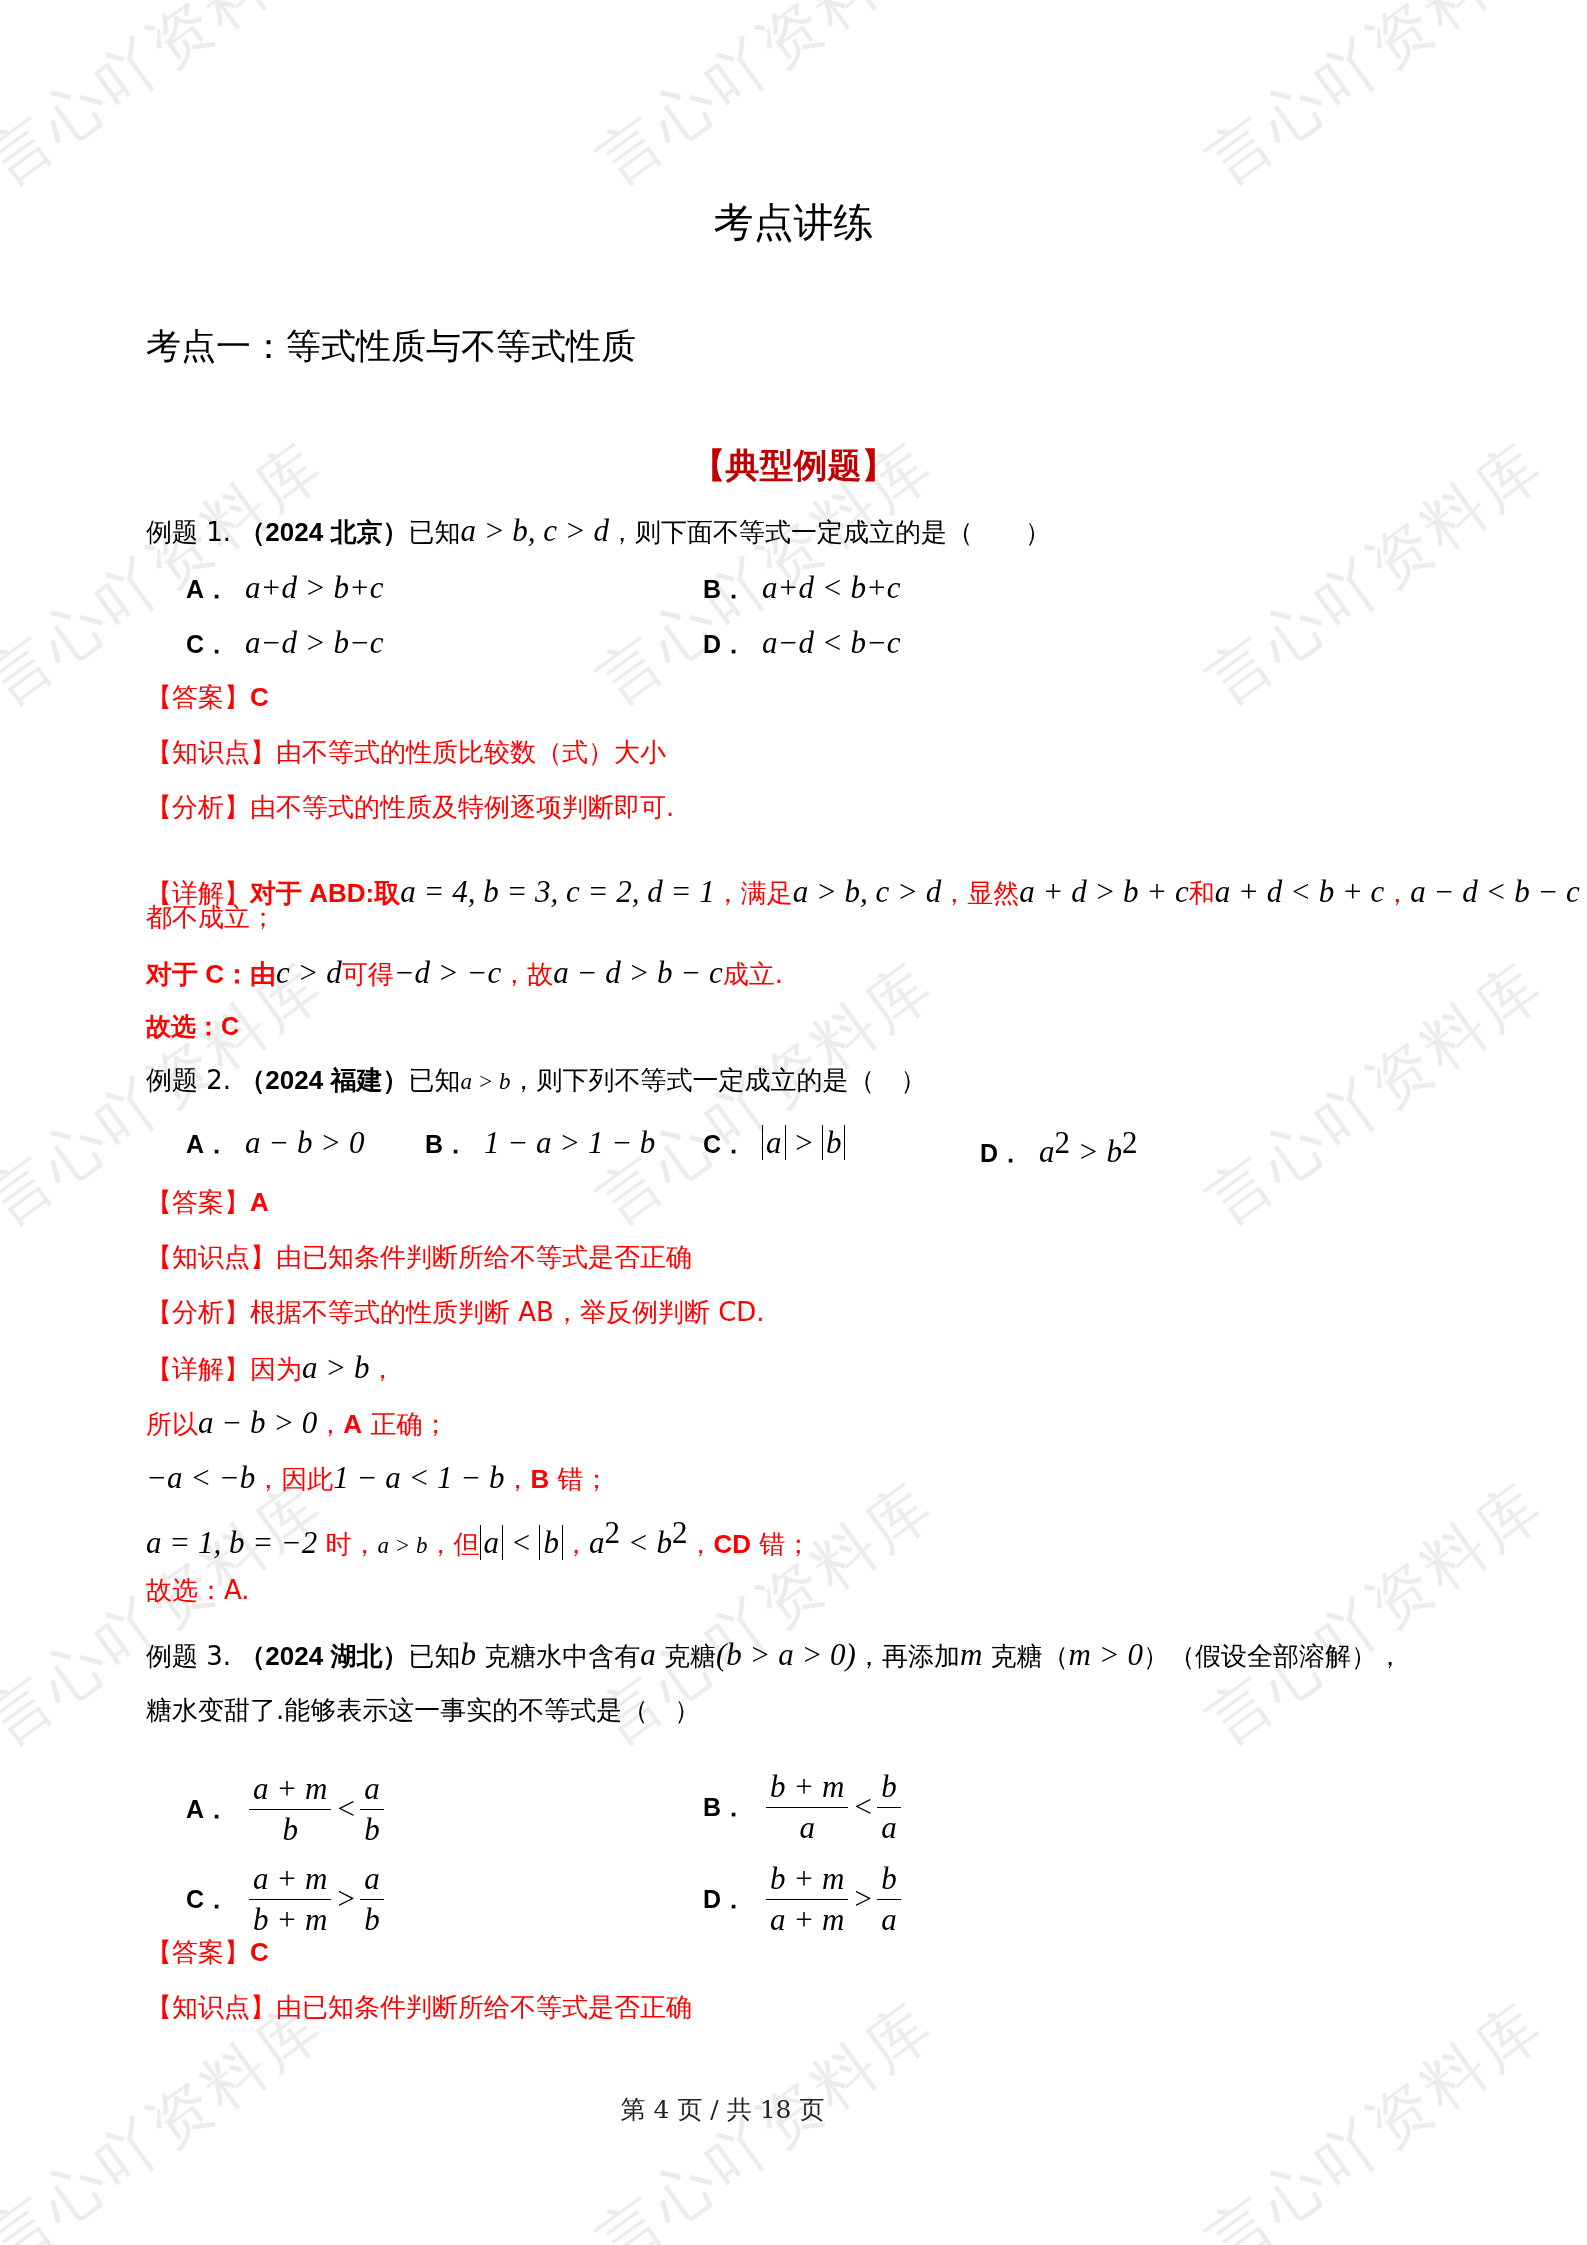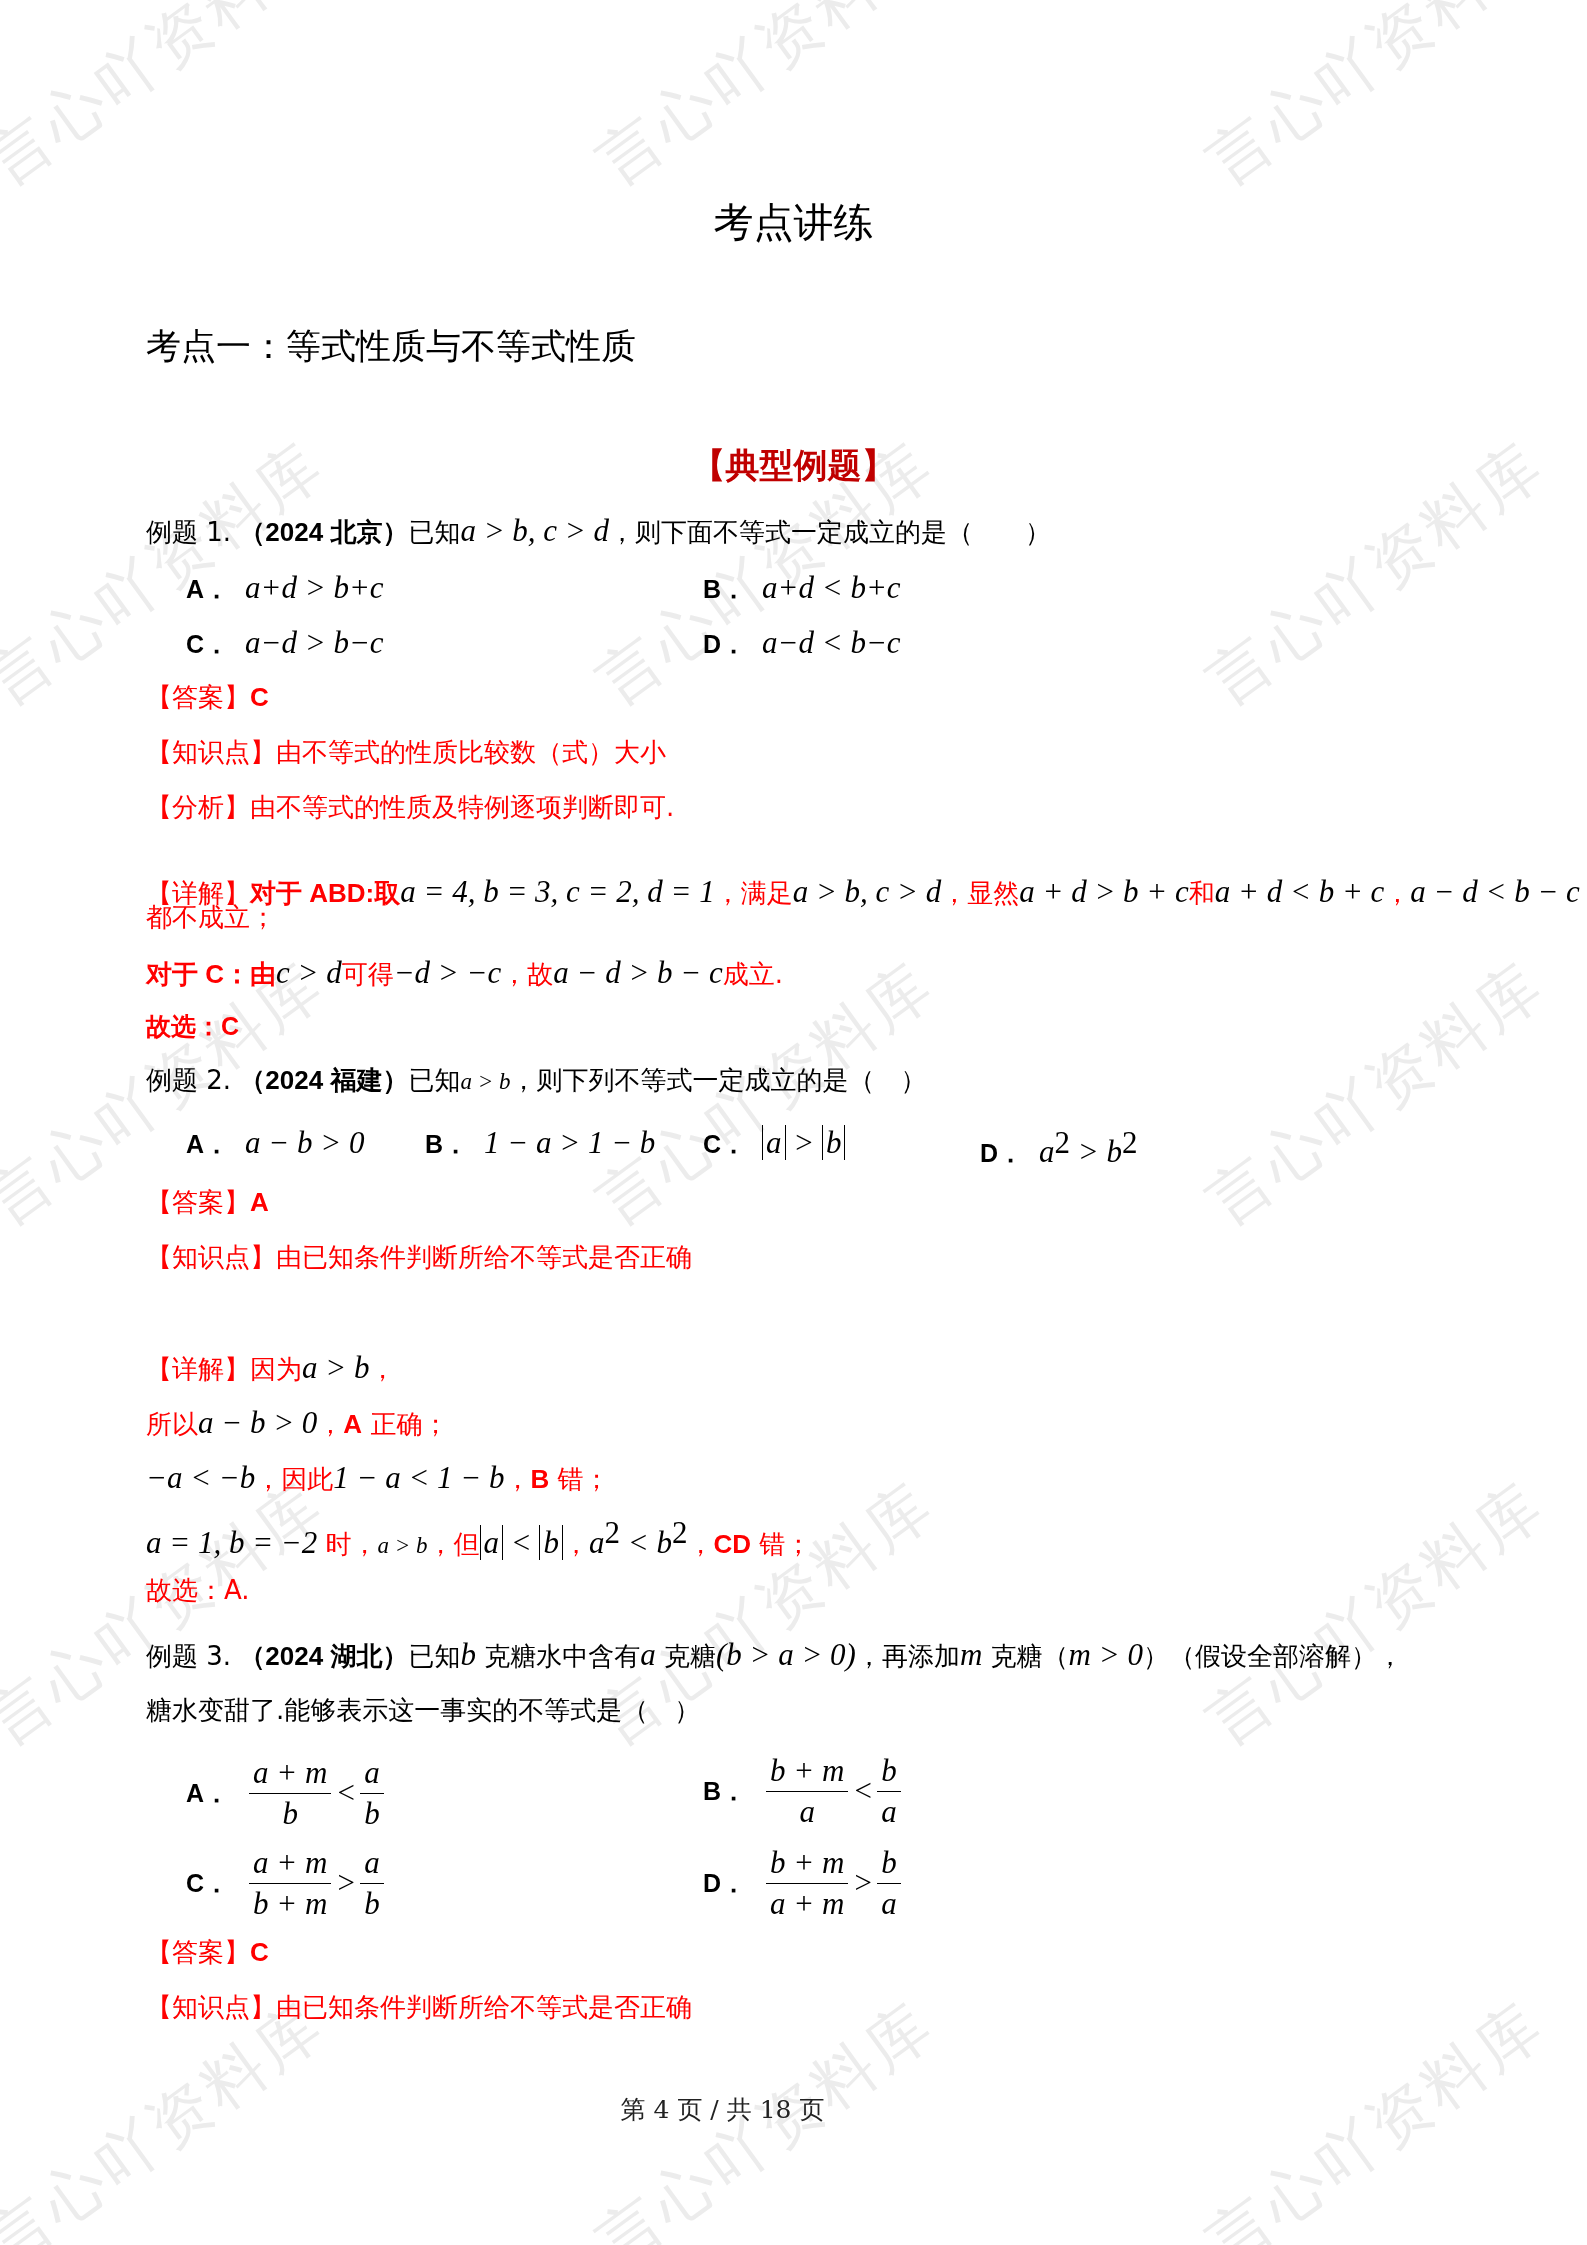--- a/index.html
+++ b/index.html
@@ -15,21 +15,21 @@
   .banner { font-family: "DejaVu Serif", serif; font-size: 34px; color: #c00000; font-weight: bold; left: 0; width: 1587px; text-align: center; top: 443px; }
   .q { font-size: 26px; left: 146px; }
   .q b { font-family: "Liberation Sans", sans-serif; }
   .m { font-family: "Liberation Serif", serif; font-style: italic; font-size: 31px; color: #000; }
   .mn { font-family: "Liberation Serif", serif; font-style: normal; }
   .opt { font-size: 25px; }
   .opt .lbl { font-family: "Liberation Sans", sans-serif; font-weight: bold; margin-right: 16px; }
   .redb { color: #ff0000; font-weight: bold; font-family: "Liberation Sans", sans-serif; }
   .ans { font-size: 26px; left: 146px; color: #ff0000; }
   .abs-bar { border-left: 1.5px solid #000; border-right: 1.5px solid #000; padding: 0 3px; }
-  .frac { display: inline-flex; flex-direction: column; align-items: center; vertical-align: middle; margin: 0 4px; }
+  .frac { display: inline-flex; flex-direction: column; align-items: center; vertical-align: middle; margin: 16px 4px; }
   .frac .num { border-bottom: 1.5px solid #000; padding: 0 4px 2px; line-height: 1.15; }
   .frac .den { padding: 2px 4px 0; line-height: 1.15; }
   .footer { font-family: "DejaVu Serif", serif; font-size: 25px; left: 0; width: 1445px; text-align: center; top: 2093px; color: #222; }
   sup { font-size: 60%; }
 </style>
 </head>
 <body>
 
 <div>
   <div class="wm" style="left:20px;top:120px;">言心吖资料库</div>
@@ -80,20 +80,21 @@
     <span>例题 2.</span>
     <b>（2024 福建）</b><span>已知</span><span class="m" style="font-size:23px;">a &gt; b</span><span>，则下列不等式一定成立的是（　）</span>
   </div>
   <div class="abs opt" style="top:1125px;left:186px;"><span class="lbl">A．</span><span class="m">a − b &gt; 0</span></div>
   <div class="abs opt" style="top:1125px;left:425px;"><span class="lbl">B．</span><span class="m">1 − a &gt; 1 − b</span></div>
   <div class="abs opt" style="top:1125px;left:703px;"><span class="lbl">C．</span><span class="m abs-bar">a</span><span class="m"> &gt; </span><span class="m abs-bar">b</span></div>
   <div class="abs opt" style="top:1125px;left:980px;"><span class="lbl">D．</span><span class="m">a</span><sup class="m mn">2</sup><span class="m"> &gt; </span><span class="m">b</span><sup class="m mn">2</sup></div>
 
   <div class="abs ans" style="top:1185px;"><span>【答案】</span><span class="redb">A</span></div>
   <div class="abs ans" style="top:1240px;"><span>【知识点】</span><span>由已知条件判断所给不等式是否正确</span></div>
+  <div class="abs ans" style="top:1295px;"><span>【分析】</span><span>根据不等式的性质判断 AB，举反例判断 CD.</span></div>
   <div class="abs ans" style="top:1350px;"><span>【详解】</span><span>因为</span><span class="m">a &gt; b</span><span>，</span></div>
   <div class="abs ans" style="top:1405px;"><span>所以</span><span class="m">a − b &gt; 0</span><span>，</span><span class="redb">A</span><span> 正确；</span></div>
   <div class="abs ans" style="top:1460px;"><span class="m">−a &lt; −b</span><span>，因此</span><span class="m">1 − a &lt; 1 − b</span><span>，</span><span class="redb">B</span><span> 错；</span></div>
   <div class="abs ans" style="top:1515px;"><span class="m">a = 1, b = −2</span><span> 时，</span><span class="m" style="font-size:23px;">a &gt; b</span><span>，但</span><span class="m abs-bar">a</span><span class="m"> &lt; </span><span class="m abs-bar">b</span><span>，</span><span class="m">a</span><sup class="m mn">2</sup><span class="m"> &lt; </span><span class="m">b</span><sup class="m mn">2</sup><span>，</span><span class="redb">CD</span><span> 错；</span></div>
   <div class="abs ans" style="top:1573px;">故选：A.</div>
 
   <div class="abs q" style="top:1637px;">
     <span>例题 3.</span>
     <b>（2024 湖北）</b><span>已知</span><span class="m">b</span><span> 克糖水中含有</span><span class="m">a</span><span> 克糖</span><span class="m">(b &gt; a &gt; 0)</span><span>，再添加</span><span class="m">m</span><span> 克糖（</span><span class="m">m &gt; 0</span><span>）（假设全部溶解），</span>
   </div>

